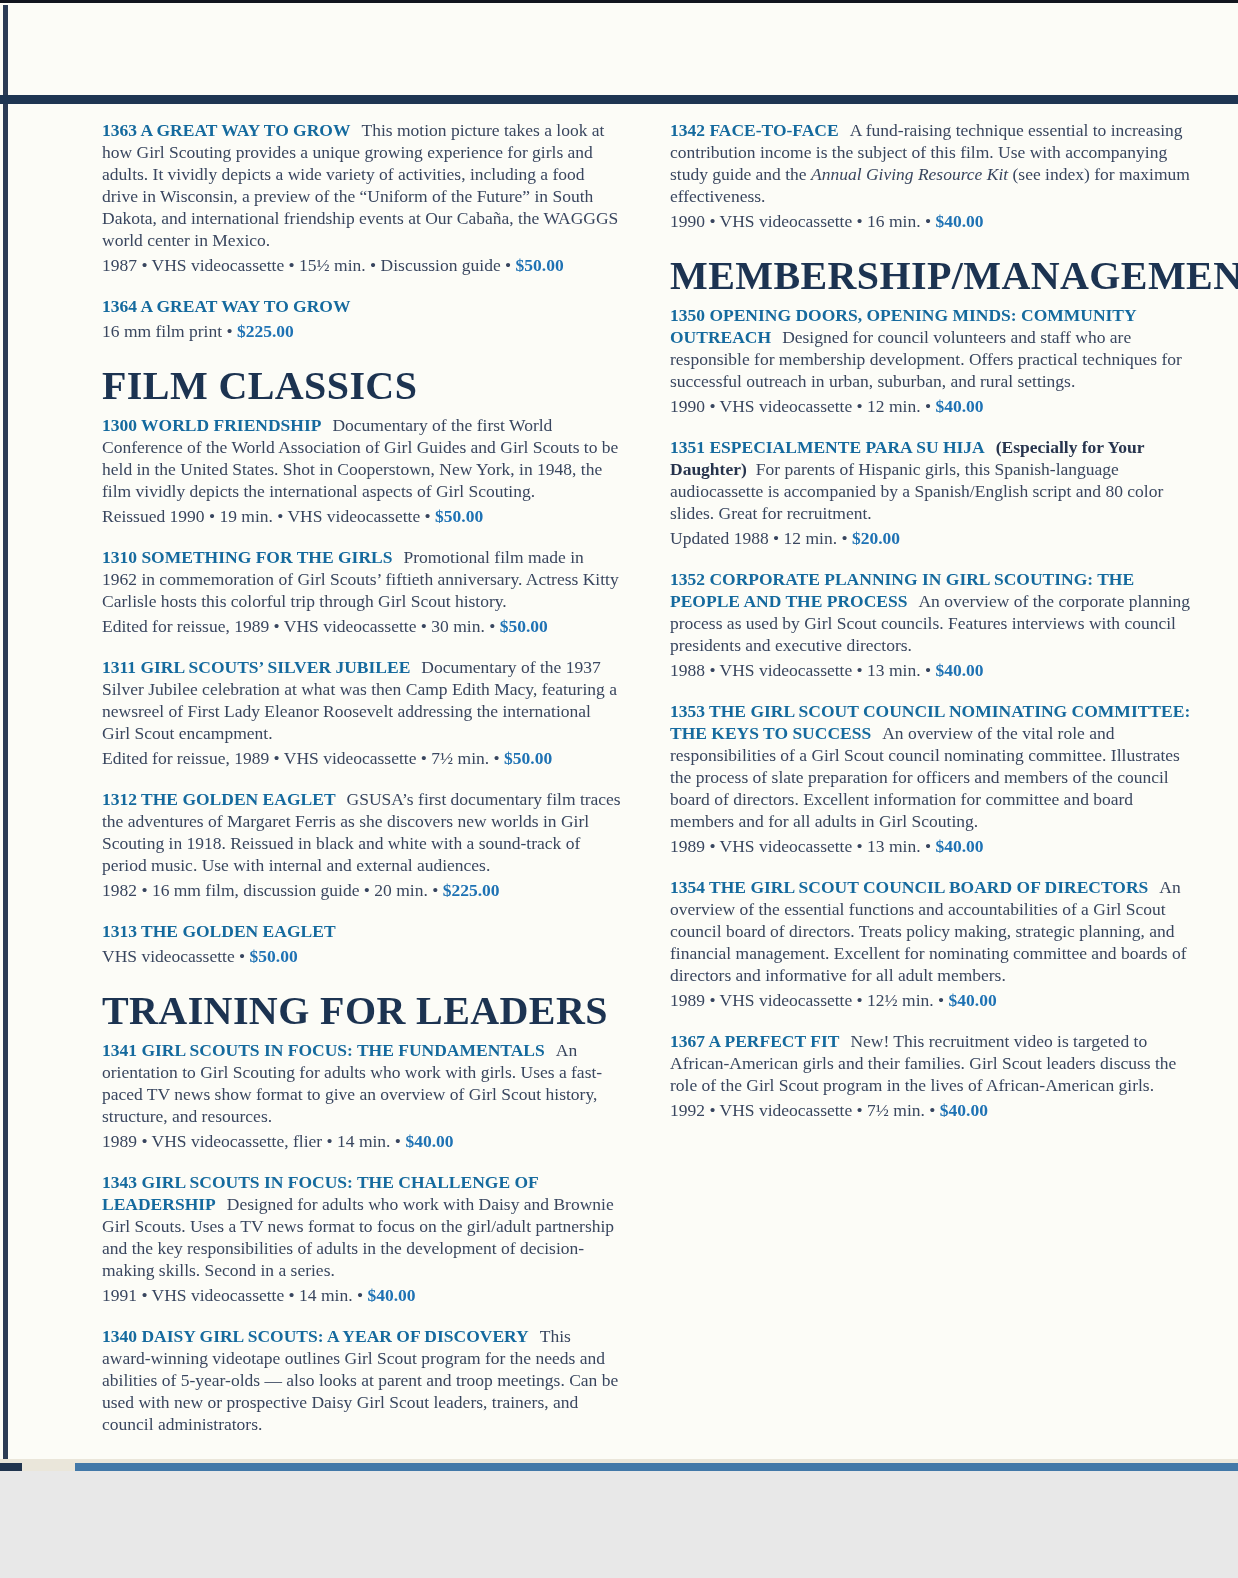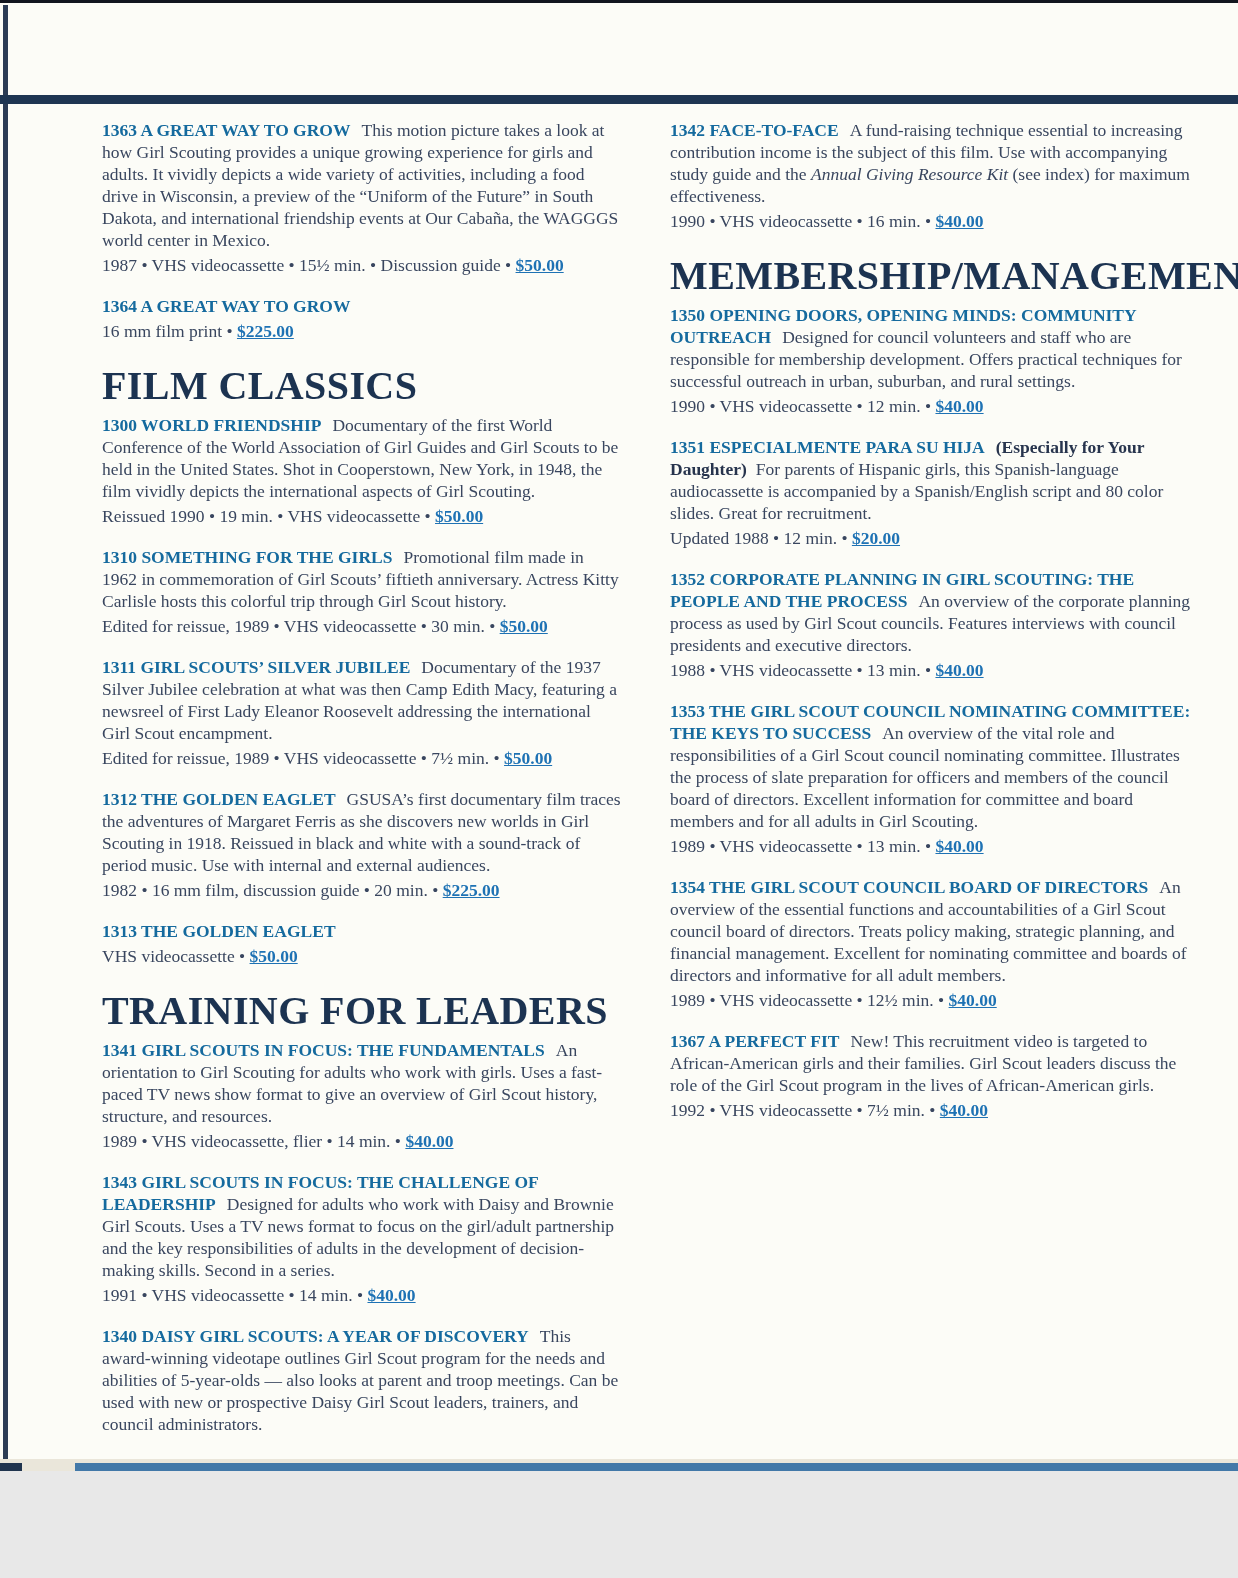--- a/index.html
+++ b/index.html
@@ -18,21 +18,21 @@
   }
   .col { width:521px; }
   .entry { margin:0 0 19px 0; }
   .body, .details {
     margin:0; font-size:17.5px; line-height:22px; color:#39465f;
   }
   .details { margin-top:3px; }
   .ehead { color:#156a9e; font-weight:bold; margin-right:11px; }
   .ehead-extra { color:#27344d; font-weight:bold; margin-right:9px; }
   .it { font-style:italic; }
-  .price { color:#1e72b4; font-weight:bold;text-decoration:underline; }
+  .price { color:#1e72b4; font-weight:bold; }
   .section {
     font-size:40px; line-height:34px; color:#1c3351;
     font-weight:bold; letter-spacing:0.4px;
     margin:27px 0 11px 0;
   }
   .col > .section:first-child, .col > .entry:first-child { margin-top:0; }
   .footer-num {
     position:absolute; left:99px; top:1448px;
     font-size:72px; line-height:1; font-weight:normal; color:#2470ac;
   }

